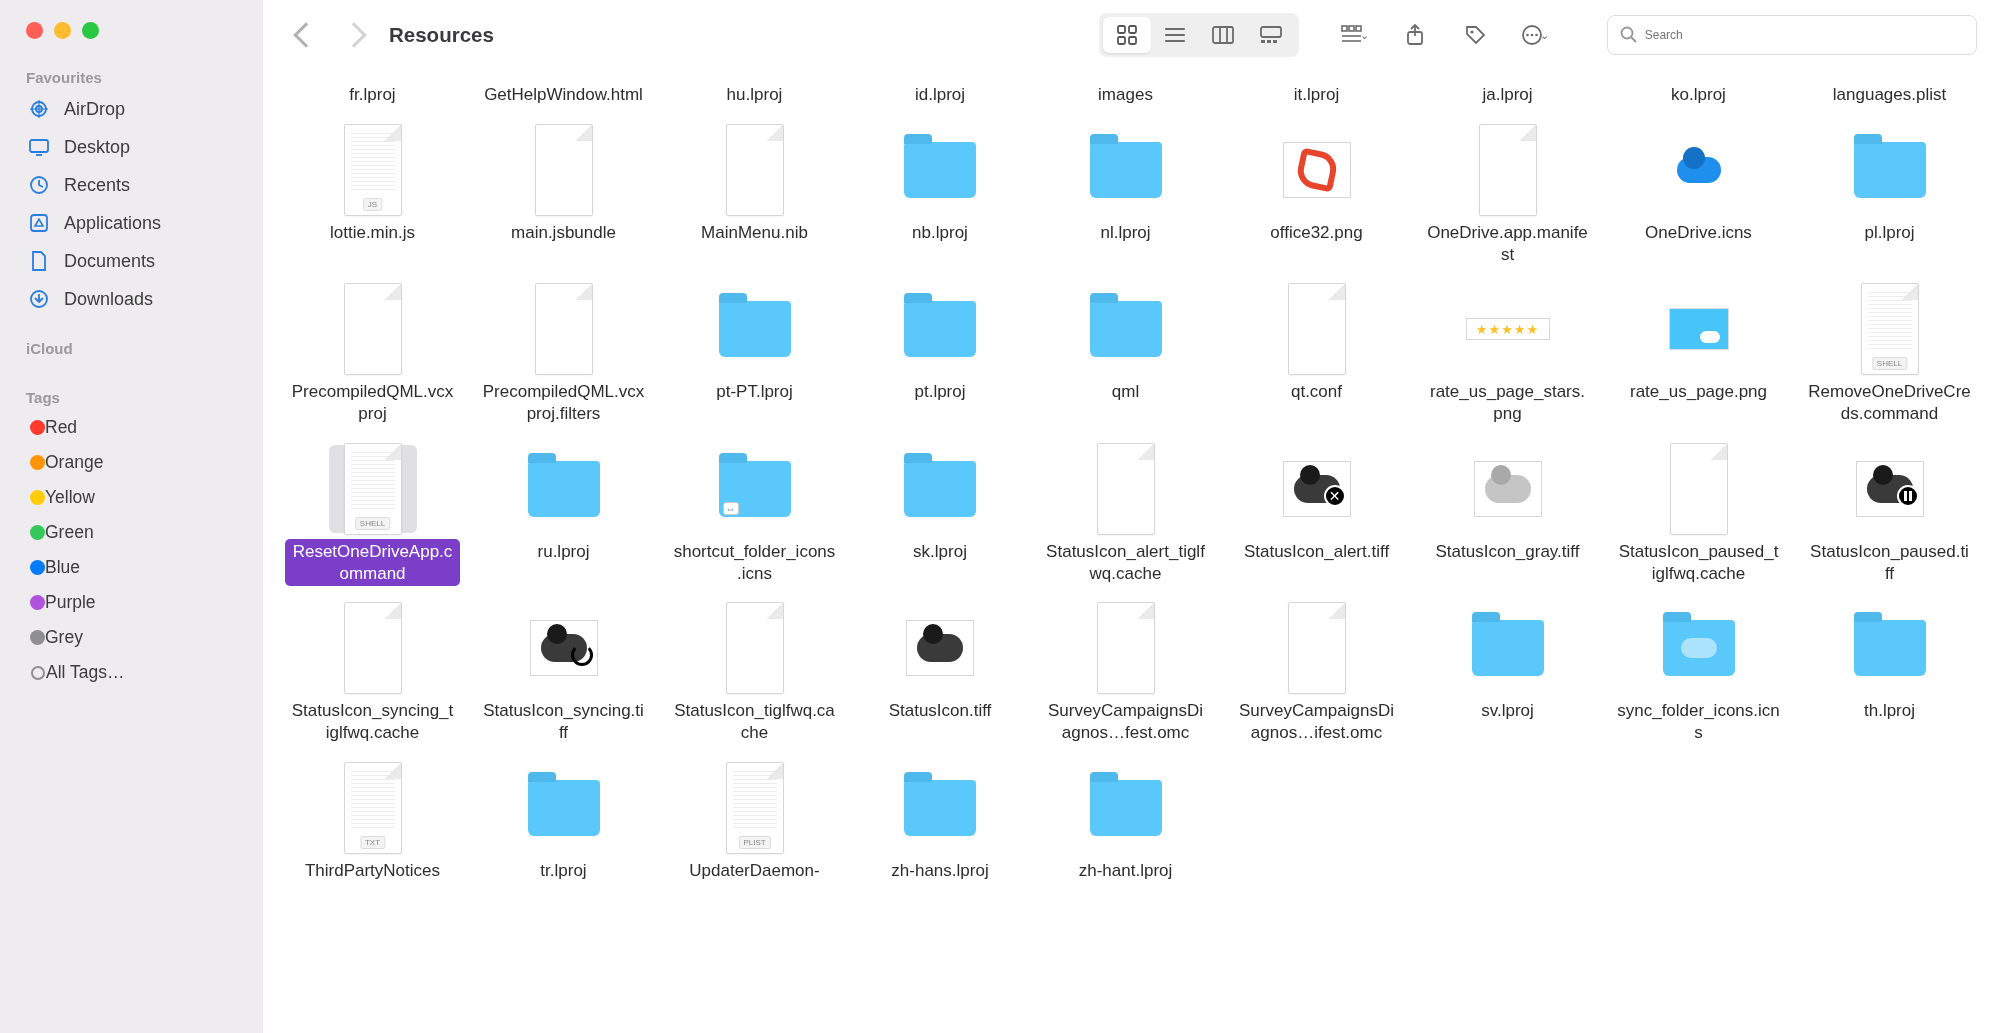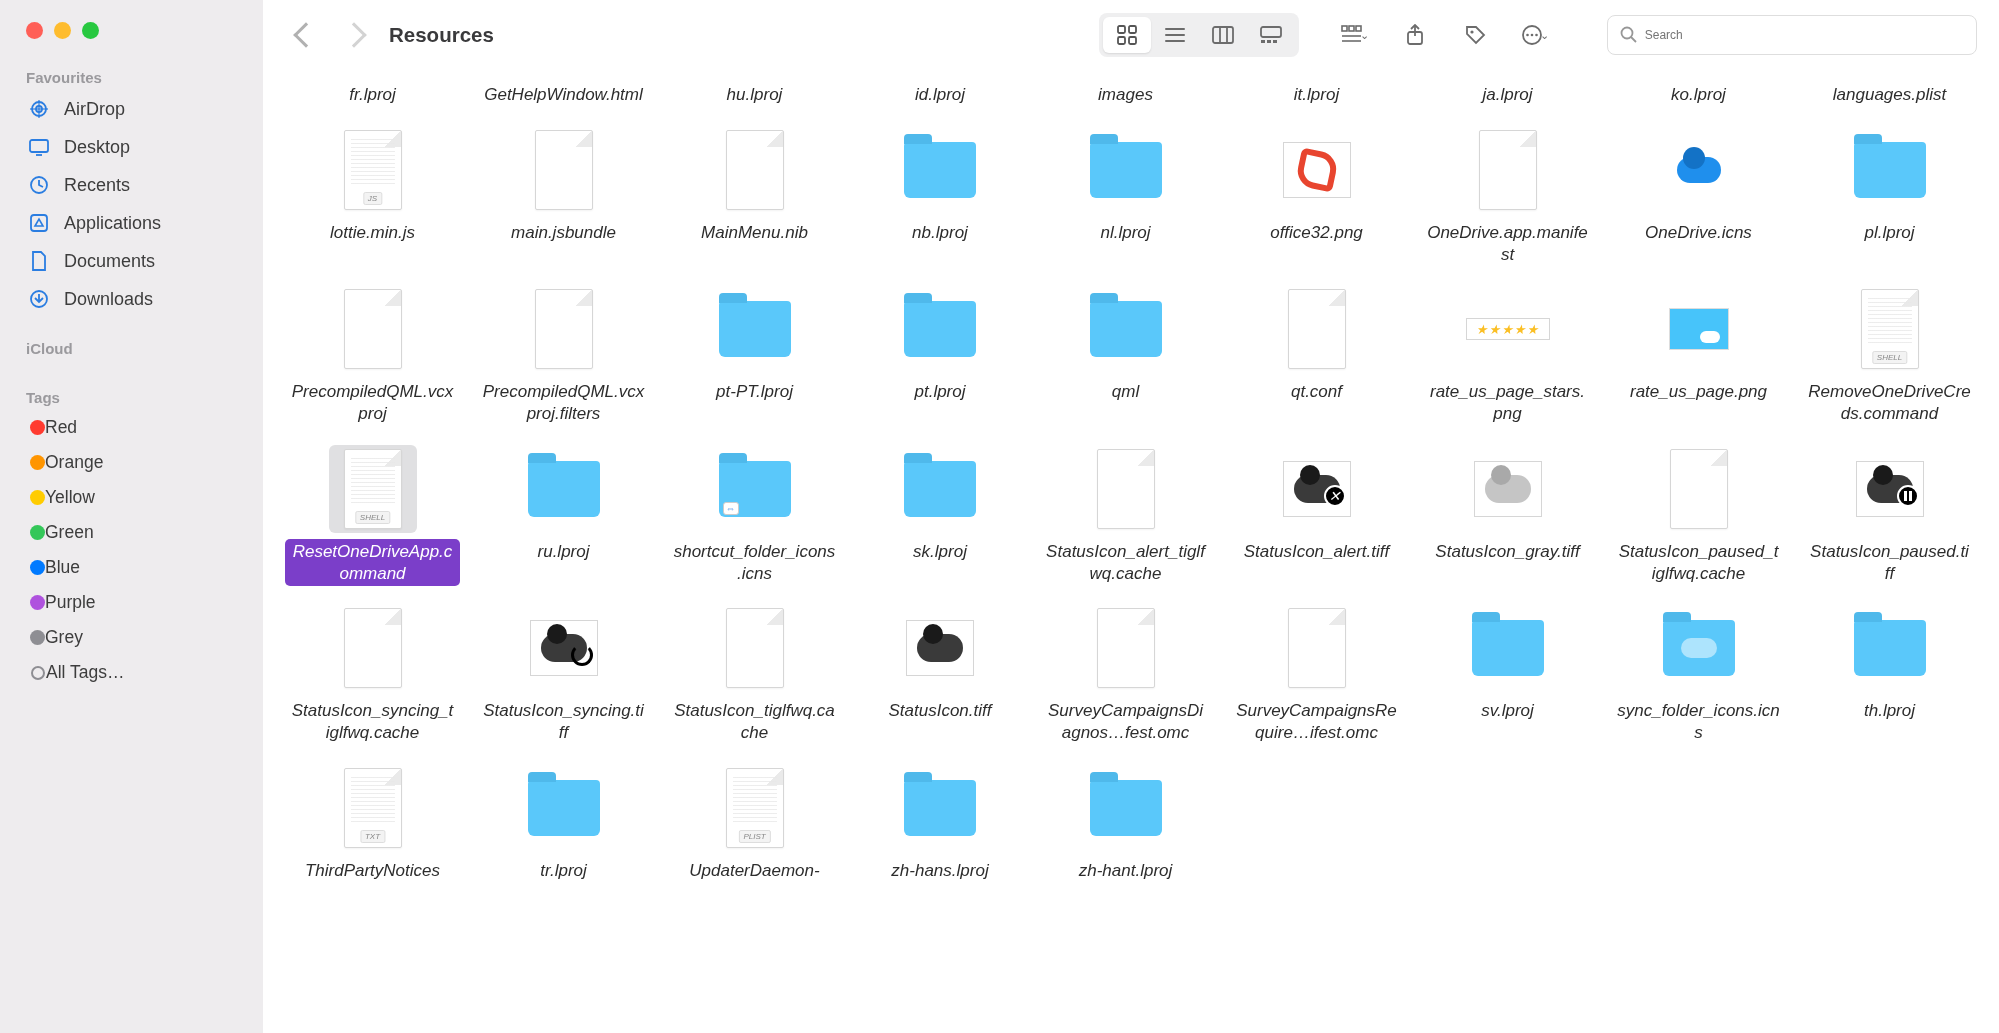--- a/index.html
+++ b/index.html
@@ -25,30 +25,30 @@
 .spacer { flex: 1; }
 .tb-group { display: flex; align-items: center; gap: 0; background: #efeff0; border-radius: 8px; padding: 4px; }
 .tb-btn { width: 48px; height: 36px; display: flex; align-items: center; justify-content: center; border-radius: 6px; }
 .tb-btn.active { background: #fff; box-shadow: 0 1px 2px rgba(0,0,0,0.1); }
 .tb-standalone { width: 48px; height: 36px; display: flex; align-items: center; justify-content: center; margin: 0 4px; }
 .tb-chev-sm { font-size: 11px; color: #6c6c6c; margin-left: -3px; }
 .search-box { display: flex; align-items: center; background: #fff; border: 1px solid #dedede; border-radius: 8px; padding: 6px 12px; width: 370px; height: 40px; margin-left: 40px; }
 .search-box input { border: none; outline: none; font-size: 12px; color: #8e8e8e; width: 100%; background: transparent; }
 .search-box .sicon { color: #979797; margin-right: 8px; }
 .files-area { flex: 1; overflow: auto; padding: 6px 18px 20px 18px; }
-.grid { display: grid; grid-template-columns: repeat(9, 1fr); gap: 6px 8px; font-style: italic; }
+.grid { display: grid; grid-template-columns: repeat(9, 1fr); gap: 6px 8px; }
 .item { display: flex; flex-direction: column; align-items: center; padding: 6px 4px; }
 .thumb { width: 88px; height: 88px; display: flex; align-items: center; justify-content: center; margin-bottom: 6px; position: relative; }
 .label { font-size: 17px; text-align: center; color: #2d2d2d; line-height: 1.28; max-width: 175px; word-wrap: break-word; min-height: 44px; padding: 2px 6px; border-radius: 5px; }
 .item.selected .label { background: #7b3ec9; color: #fff; }
 .item.selected .thumb { background: #e0e0e2; border-radius: 6px; }
 .folder { width: 72px; height: 56px; background: #5ac8fa; border-radius: 4px 4px 6px 6px; position: relative; }
 .folder::before { content: ''; position: absolute; top: -8px; left: 0; width: 28px; height: 10px; background: #4fb9eb; border-radius: 4px 4px 0 0; }
 .folder.cloud::after { content: ''; position: absolute; top: 18px; left: 18px; width: 36px; height: 20px; background: rgba(255,255,255,0.5); border-radius: 12px; }
-.doc { width: 58px; height: 80px; background: #fff; border: 1px solid #d6d6d6; border-radius: 2px; position: relative; box-shadow: 0 1px 2px rgba(0,0,0,0.05); }
+.doc { width: 58px; height: 92px; background: #fff; border: 1px solid #d6d6d6; border-radius: 2px; position: relative; box-shadow: 0 1px 2px rgba(0,0,0,0.05); }
 .doc::before { content: ''; position: absolute; top: 0; right: 0; width: 16px; height: 16px; background: linear-gradient(135deg, transparent 48%, #eaeaea 50%); }
 .doc .badge { position: absolute; bottom: 4px; left: 50%; transform: translateX(-50%); font-size: 8px; color: #888; background: #f3f3f3; padding: 1px 4px; border: 1px solid #ddd; border-radius: 2px; }
 .doc .lines { position: absolute; top: 8px; left: 6px; right: 6px; bottom: 22px; background: repeating-linear-gradient(#e8e8e8 0, #e8e8e8 1px, transparent 1px, transparent 4px); opacity: 0.8;}
 .imgthumb { width: 68px; height: 56px; border: 1px solid #d6d6d6; display:flex; align-items:center; justify-content:center; background:#fff; }
 .office-o { width:38px; height:38px; border: 6px solid #e8452f; border-radius: 6px 18px 6px 18px; transform: rotate(12deg);}
 .onedrive-cloud { width: 44px; height: 26px; background: #1f8fed; border-radius: 20px; position: relative; }
 .onedrive-cloud::before { content:''; position:absolute; top:-10px; left:6px; width:22px; height:22px; background:#1372c6; border-radius:50%;}
 .stars { color:#fbbf24; font-size:13px; letter-spacing:1px;}
 .skyrect { width:60px; height:42px; background:#47c4fa; position:relative; border:1px solid #ddd;}
 .skyrect::after { content:''; position:absolute; bottom:6px; right:8px; width:20px;height:12px; background:#fff; border-radius:8px;}
@@ -509,21 +509,21 @@
         <div class="item">
           <div class="thumb">
             <div class="doc"></div>
           </div>
           <div class="label">SurveyCampaignsDiagnos…fest.omc</div>
         </div>
         <div class="item">
           <div class="thumb">
             <div class="doc"></div>
           </div>
-          <div class="label">SurveyCampaignsRequire…ifest.omc</div>
+          <div class="label">SurveyCampaignsDiagnos…ifest.omc</div>
         </div>
         <div class="item">
           <div class="thumb">
             <div class="folder"></div>
           </div>
           <div class="label">sv.lproj</div>
         </div>
         <div class="item">
           <div class="thumb">
             <div class="folder cloud"></div>

